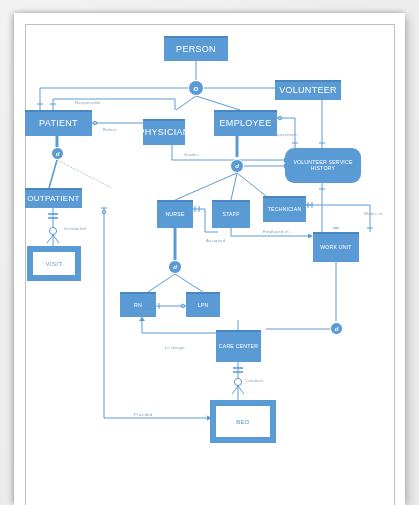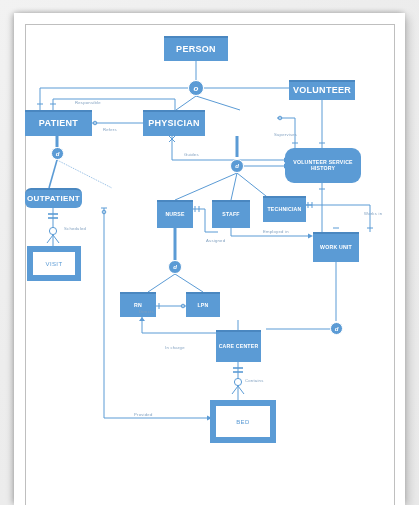--- a/index.html
+++ b/index.html
@@ -21,21 +21,21 @@
          border-bottom:none;background:#fff;box-sizing:border-box;}
 
   #diagram{position:absolute;left:0;top:0;width:419px;height:505px;}
   svg{position:absolute;left:0;top:0;overflow:visible;}
 
   
   .ent{position:absolute;box-sizing:border-box;
        background:#5b9bd5;border-top:2px solid #4a87c0;
        color:#ffffff;display:flex;align-items:center;justify-content:center;
        text-align:center;letter-spacing:.3px;line-height:1.05;
-       font-weight:700;}
+       font-weight:400;}
   .ent.big{font-size:9px;}
   .ent.mid{font-size:8px;}
   .ent.sm{font-size:5.2px;letter-spacing:.2px;}
   .ent.rounded{border-radius:9px;border-top:none;}
 
   
   .weak{position:absolute;box-sizing:border-box;background:#5b9bd5;
         padding:6px;}
   .weak > .inner{width:100%;height:100%;background:#ffffff;
         display:flex;align-items:center;justify-content:center;
@@ -163,38 +163,41 @@
         <line x1="319" y1="189" x2="325" y2="189"></line>
         <line x1="333" y1="228" x2="339" y2="228"></line>
         <line x1="367" y1="228" x2="373" y2="228"></line>
       </g>
     </svg>
 
     <div class="ent big" style="left:164px;top:36px;width:64px;height:25px;">
       <span>PERSON</span>
     </div>
 
-    <div class="ent big" style="left:289px;top:80px;width:66px;height:20px;">
+    <div class="ent big" style="left:275px;top:80px;width:66px;height:20px;">
       <span>VOLUNTEER</span>
     </div>
 
     <div class="ent big" style="left:25px;top:110px;width:67px;height:26px;text-align:center;">
       <span>PATIENT</span>
     </div>
 
-    <div class="ent big" style="left:143px;top:110px;width:62px;height:26px;">
+    <div class="ent big" style="left:143px;top:119px;width:42px;height:26px;">
       <span>PHYSICIAN</span>
     </div>
 
+    <div class="ent big" style="left:214px;top:110px;width:63px;height:26px;">
+      <span>EMPLOYEE</span>
+    </div>
 
     <div class="ent sm rounded" style="left:285px;top:148px;width:76px;height:35px;">
       <span>VOLUNTEER SERVICE HISTORY</span>
     </div>
 
-    <div class="ent mid" style="left:25px;top:188px;width:57px;height:20px;border-radius:6px;">
+    <div class="ent mid" style="left:25px;top:188px;width:57px;height:20px;">
       <span>OUTPATIENT</span>
     </div>
 
 
     <div class="ent sm" style="left:157px;top:200px;width:36px;height:28px;">
       <span>NURSE</span>
     </div>
 
     <div class="ent sm" style="left:212px;top:200px;width:38px;height:28px;">
       <span>STAFF</span>

